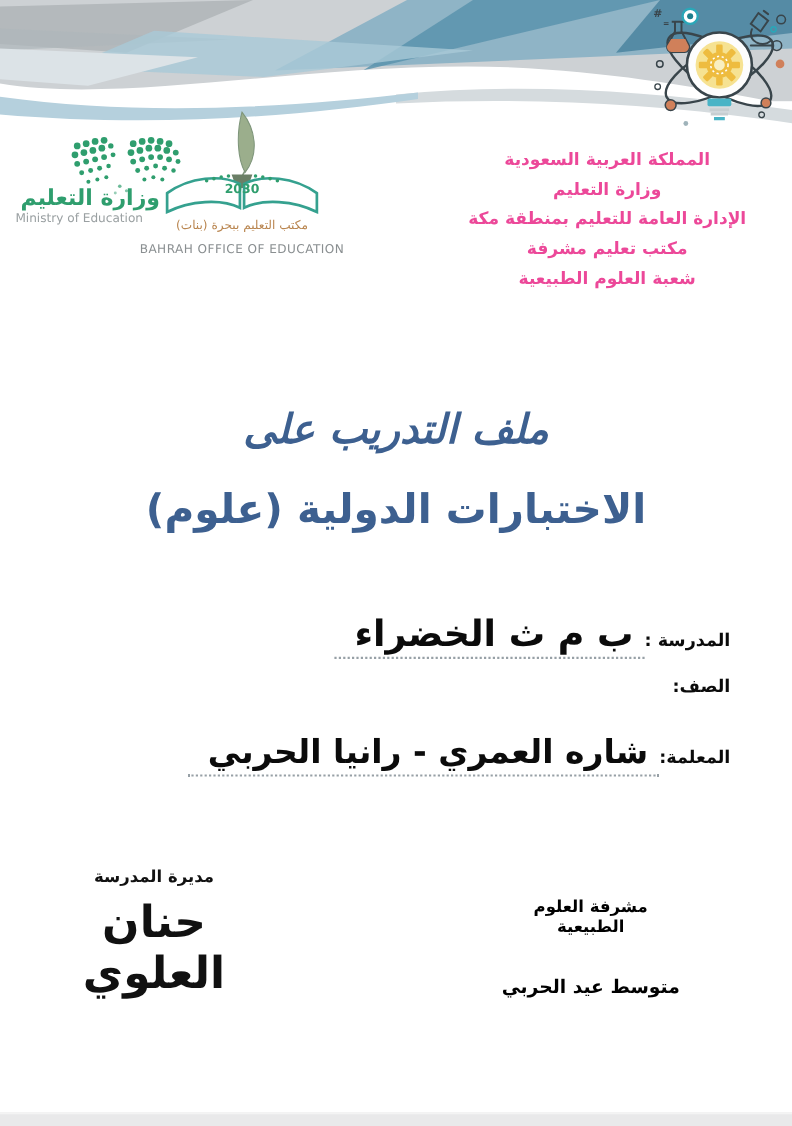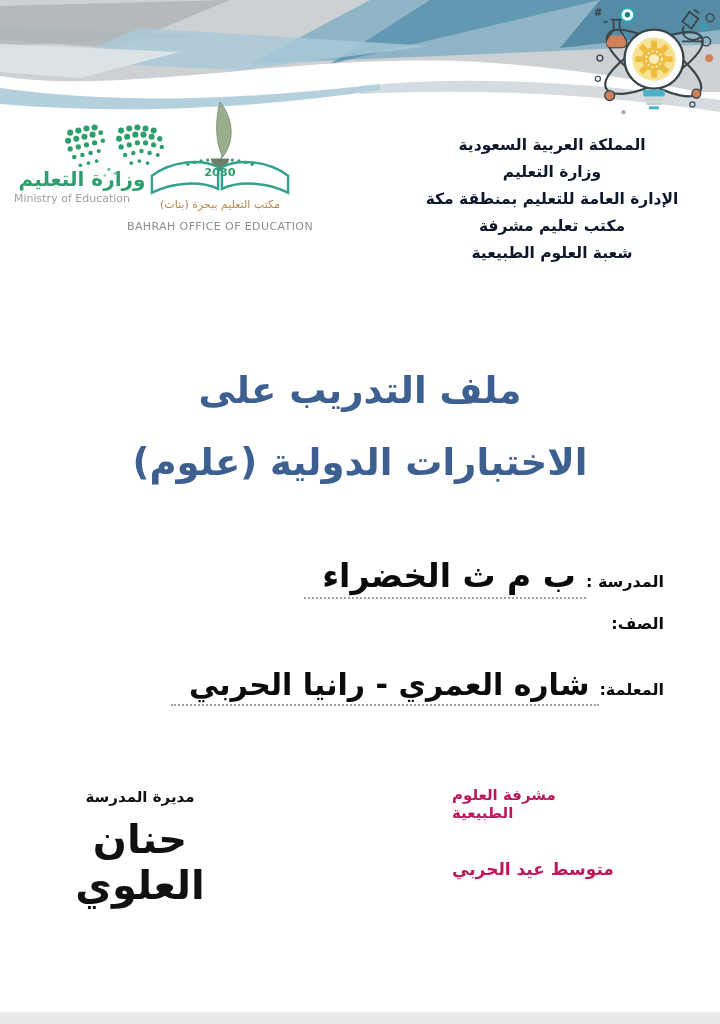--- a/index.html
+++ b/index.html
@@ -15,39 +15,39 @@
       color:#2f9e6e;font-weight:bold;font-size:20px;line-height:22px;}
   .moe-wordmark-en{position:absolute;left:0;top:90px;width:136px;
       color:#9aa0a2;font-size:11px;}
   .office-emblem{position:absolute;left:122px;top:-2px;width:168px;height:104px;}
   .office-caption-ar{position:absolute;left:118px;top:96px;width:176px;text-align:center;
       color:#b9854f;font-size:11px;}
   .office-caption-en{position:absolute;left:104px;top:118px;width:204px;text-align:center;
       color:#8a8f91;font-size:11px;letter-spacing:.4px;}
   
   .org-block{position:absolute;right:18px;top:132px;width:300px;text-align:center;
-      direction:rtl;color:#0f172a;}
+      direction:rtl;color:#ec4899;}
   .org-line{height:27px;line-height:27px;font-size:15.5px;font-weight:bold;}
   
   .title-block{position:absolute;left:0;right:0;top:368px;text-align:center;
       color:#3d6090;font-weight:bold;direction:rtl;}
-  .title-line1{font-size:37px;line-height:46px;}
+  .title-line1{font-size:37px;line-height:46px;font-style:italic;}
   .title-line2{font-size:37px;line-height:46px;margin-top:26px;}
   
   .fields{position:absolute;right:56px;top:556px;width:616px;direction:rtl;color:#0b0b0b;}
   .field-row{display:flex;align-items:baseline;}
   .field-label{font-size:16px;font-weight:bold;white-space:nowrap;}
   .field-value{font-weight:bold;border-bottom:2px dotted #97a0a6;padding:0 10px 2px 18px;
       white-space:nowrap;}
   .row-school{height:58px;}  .row-school .field-value{font-size:33px;}
   .row-grade{height:53px;}   .row-grade .field-value{font-size:30px;}
   .row-teacher{height:53px;} .row-teacher .field-value{font-size:30px;}
   
-  .sig-supervisor{position:absolute;right:98px;top:786px;width:170px;text-align:left;
-      direction:rtl;color:#be185d;}
+  .sig-supervisor{position:absolute;right:98px;top:815px;width:170px;text-align:center;
+      direction:rtl;color:#000000;}
   .sig-principal{position:absolute;left:28px;top:788px;width:224px;text-align:center;
       direction:rtl;color:#111;}
   .sig-role{font-size:15px;font-weight:bold;}
   .sig-supervisor .sig-name{margin-top:37px;font-size:17px;font-weight:bold;}
   .sig-principal .sig-name{margin-top:10px;font-size:40px;font-weight:bold;line-height:46px;}
   
   .bottom-strip{position:absolute;left:0;right:0;bottom:0;height:11px;background:#e9e9ea;
       border-top:2px solid #f4f4f4;}
 </style>
 </head>

